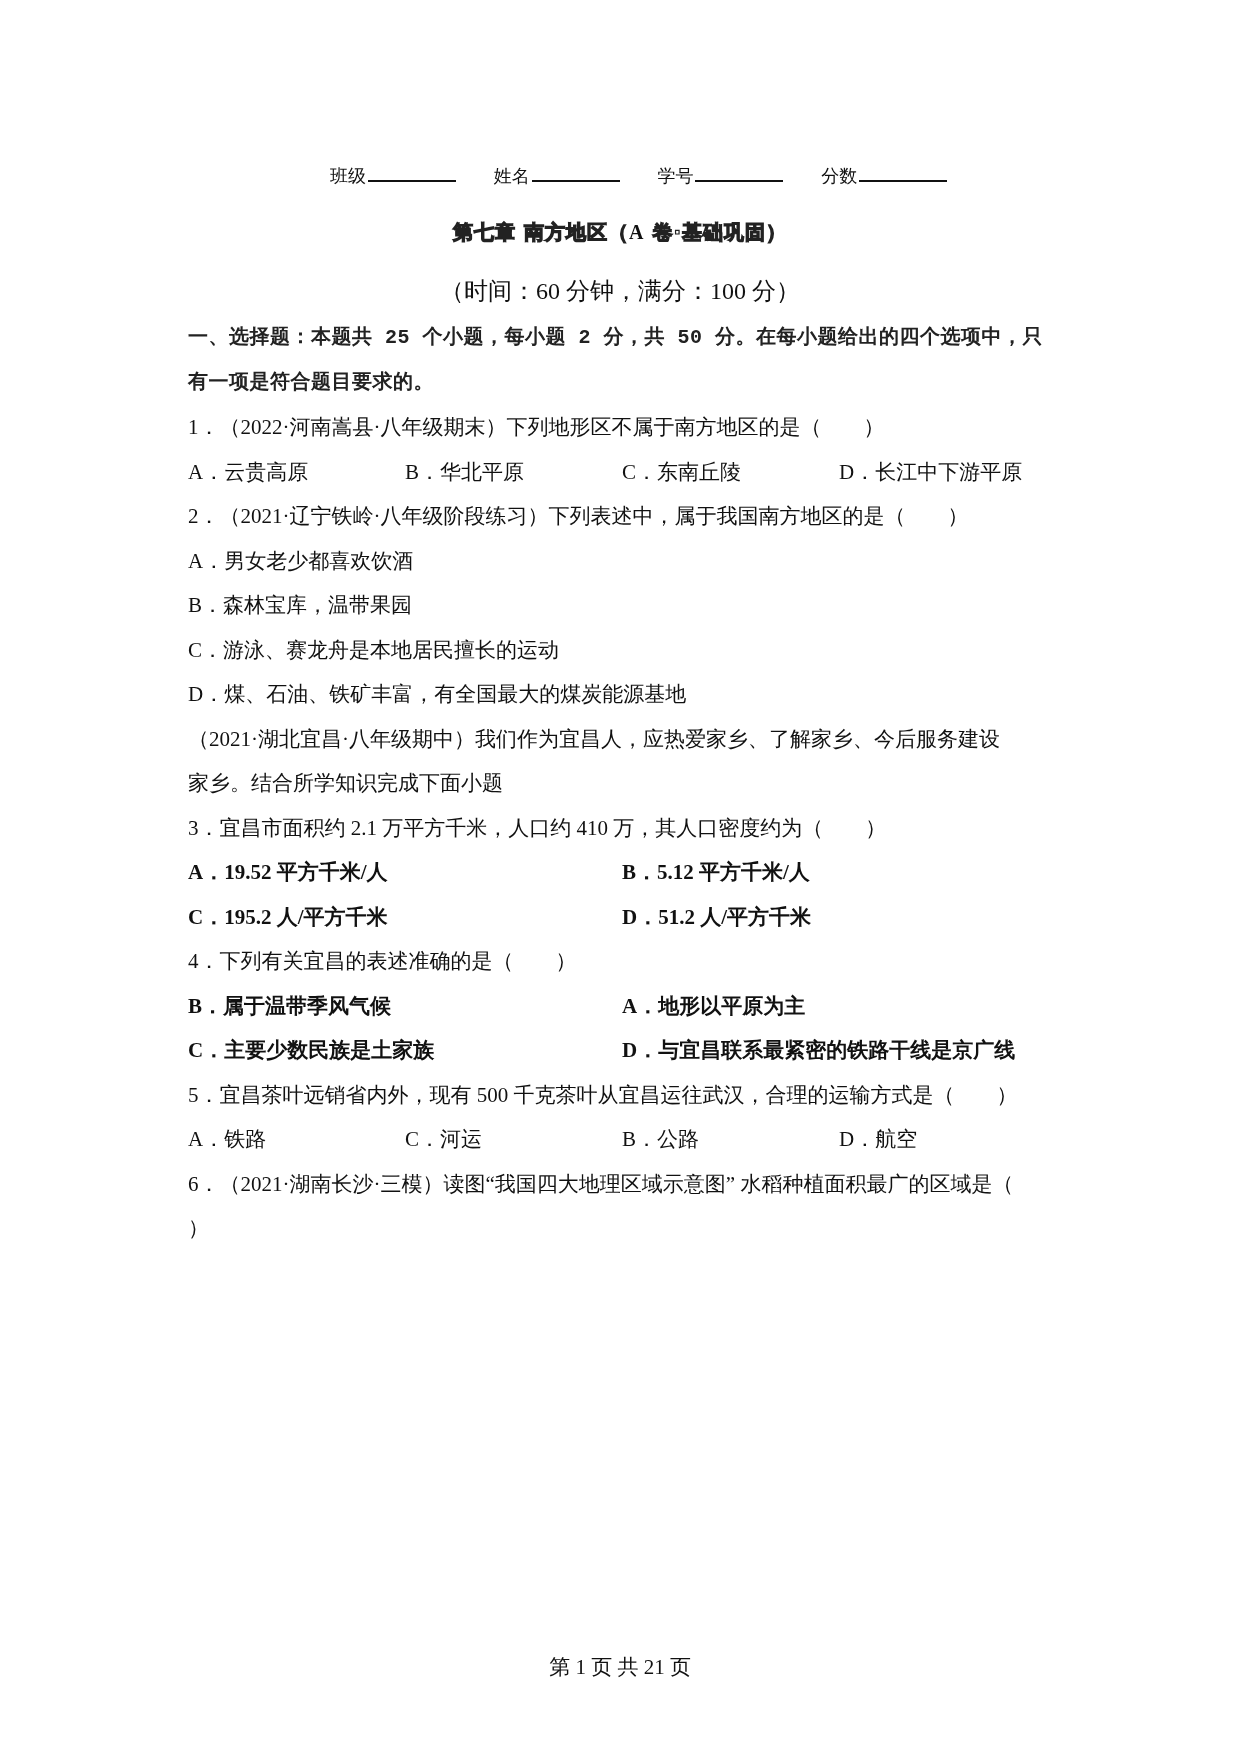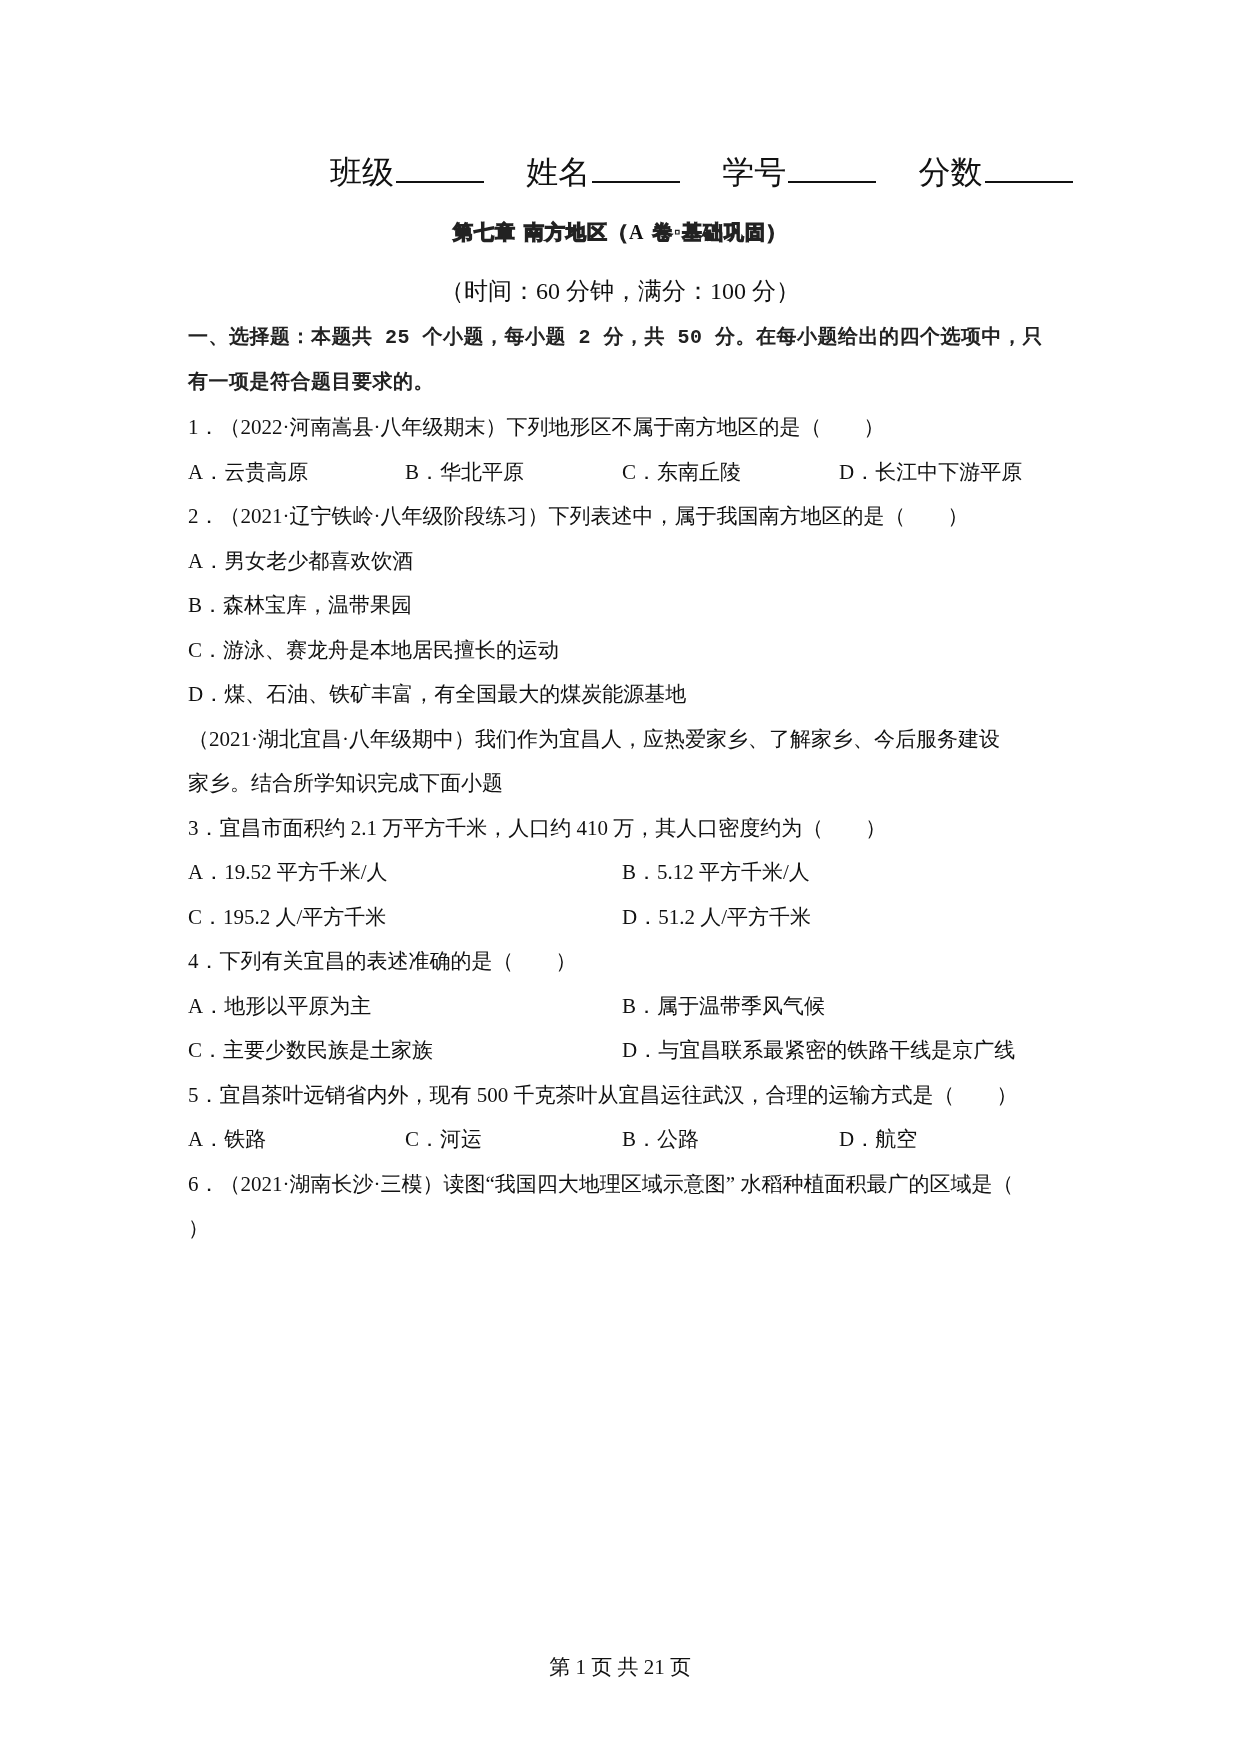--- a/index.html
+++ b/index.html
@@ -6,21 +6,21 @@
     body {
       width: 1240px; height: 1754px; position: relative; overflow: hidden;
       font-family: "Liberation Serif", "DejaVu Serif", serif;
       color: #111111;
     }
     .page { position: absolute; left: 0; top: 0; width: 1240px; height: 1754px; }
 
     .header-row {
       position: absolute; top: 150px; left: 330px; width: 700px; height: 44px;
       font-family: "DejaVu Sans", "Liberation Sans", sans-serif;
-      font-size: 32px; line-height: 44px; white-space: nowrap;
+      font-size: 18px; line-height: 44px; white-space: nowrap;
     }
     .field { display: inline-block; margin-right: 32px; }
     .field .blank {
       display: inline-block; width: 88px; border-bottom: 2px solid #111;
       height: 30px; vertical-align: baseline; margin-left: 2px;
     }
 
     .title {
       position: absolute; top: 210px; left: 0; width: 1240px; text-align: center;
       font-family: "DejaVu Sans", "Liberation Sans", sans-serif;
@@ -50,21 +50,21 @@
     .section-head {
       font-weight: bold;
       font-family: Liberation Mono, monospace;
       font-size: 20px;
       color: #222;
       letter-spacing: 0.5px;
     }
     .opts4 { display: flex; }
     .opts4 .opt { width: 217px; }
     .opts2 { display: flex; }
-    .opts2 .opt { width: 434px; }
+    .opts2 .opt { width: 434px; font-weight: bold; }
     .opt { white-space: nowrap; }
 
     .footer {
       position: absolute; top: 1652px; left: 0; width: 1240px; text-align: center;
       font-size: 21px; line-height: 30px;
       font-family: Liberation Serif, serif;
     }
   </style>
 </head>
 <body>
@@ -116,22 +116,22 @@
       <span class="opt">A．19.52 平方千米/人</span>
       <span class="opt">B．5.12 平方千米/人</span>
     </div>
     <div class="line opts2">
       <span class="opt">C．195.2 人/平方千米</span>
       <span class="opt">D．51.2 人/平方千米</span>
     </div>
 
     <div class="line">4．下列有关宜昌的表述准确的是（　　）</div>
     <div class="line opts2">
+      <span class="opt">B．属于温带季风气候</span>
       <span class="opt">A．地形以平原为主</span>
-      <span class="opt">B．属于温带季风气候</span>
     </div>
     <div class="line opts2">
       <span class="opt">C．主要少数民族是土家族</span>
       <span class="opt">D．与宜昌联系最紧密的铁路干线是京广线</span>
     </div>
 
     <div class="line">5．宜昌茶叶远销省内外，现有 500 千克茶叶从宜昌运往武汉，合理的运输方式是（　　）</div>
     <div class="line opts4">
       <span class="opt">A．铁路</span>
       <span class="opt">C．河运</span>

